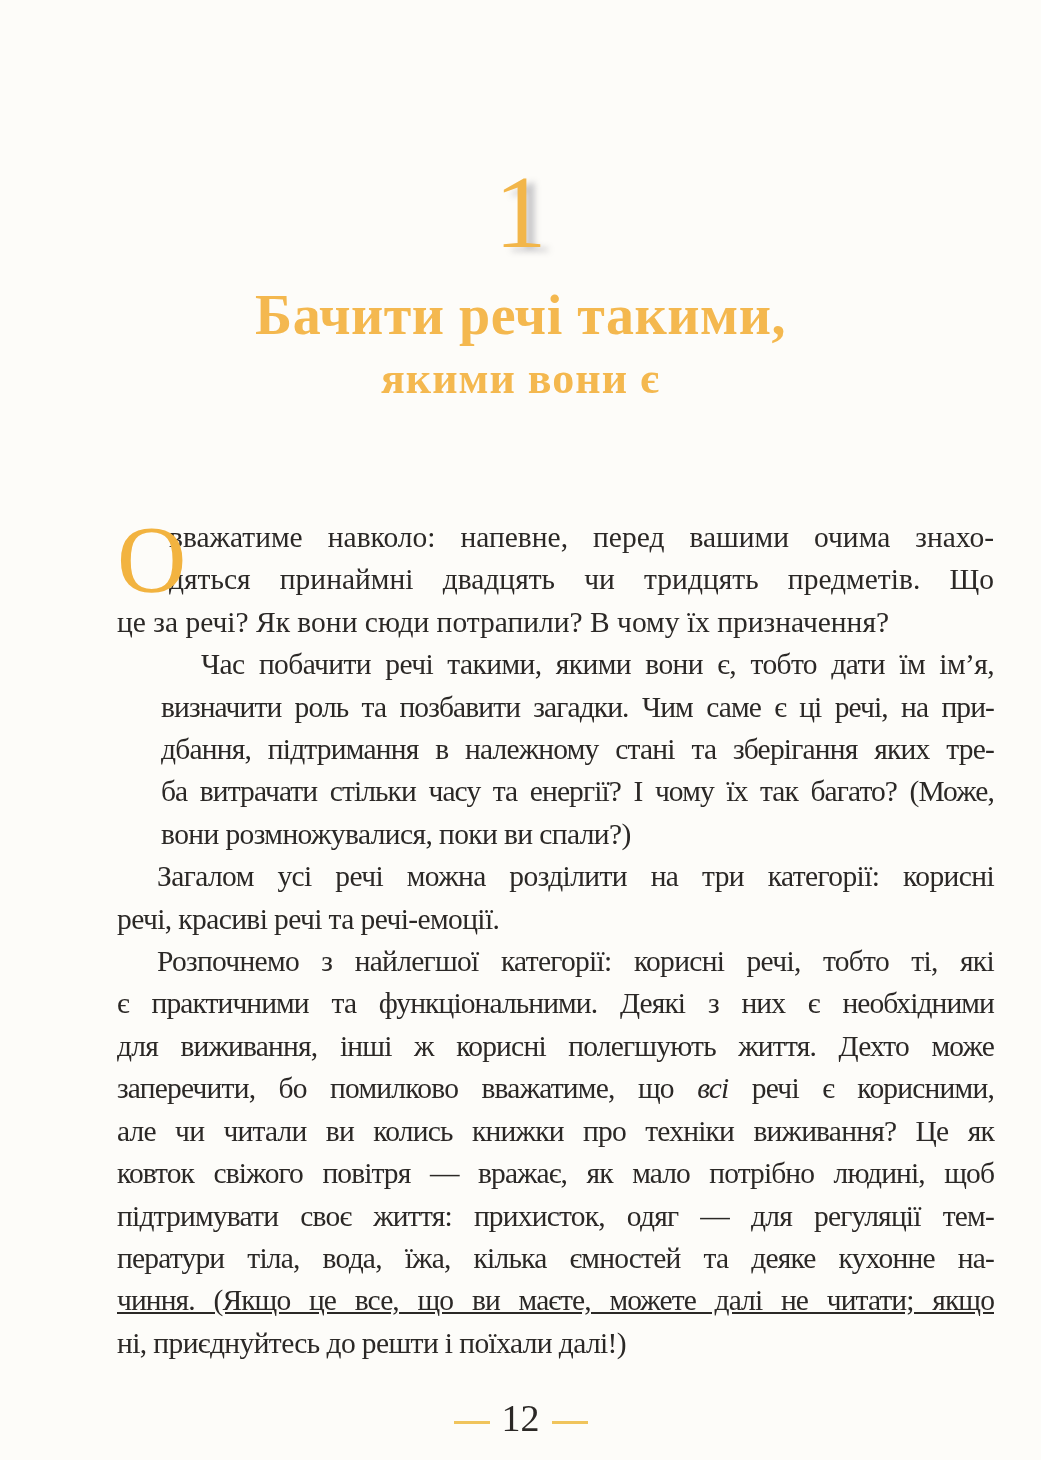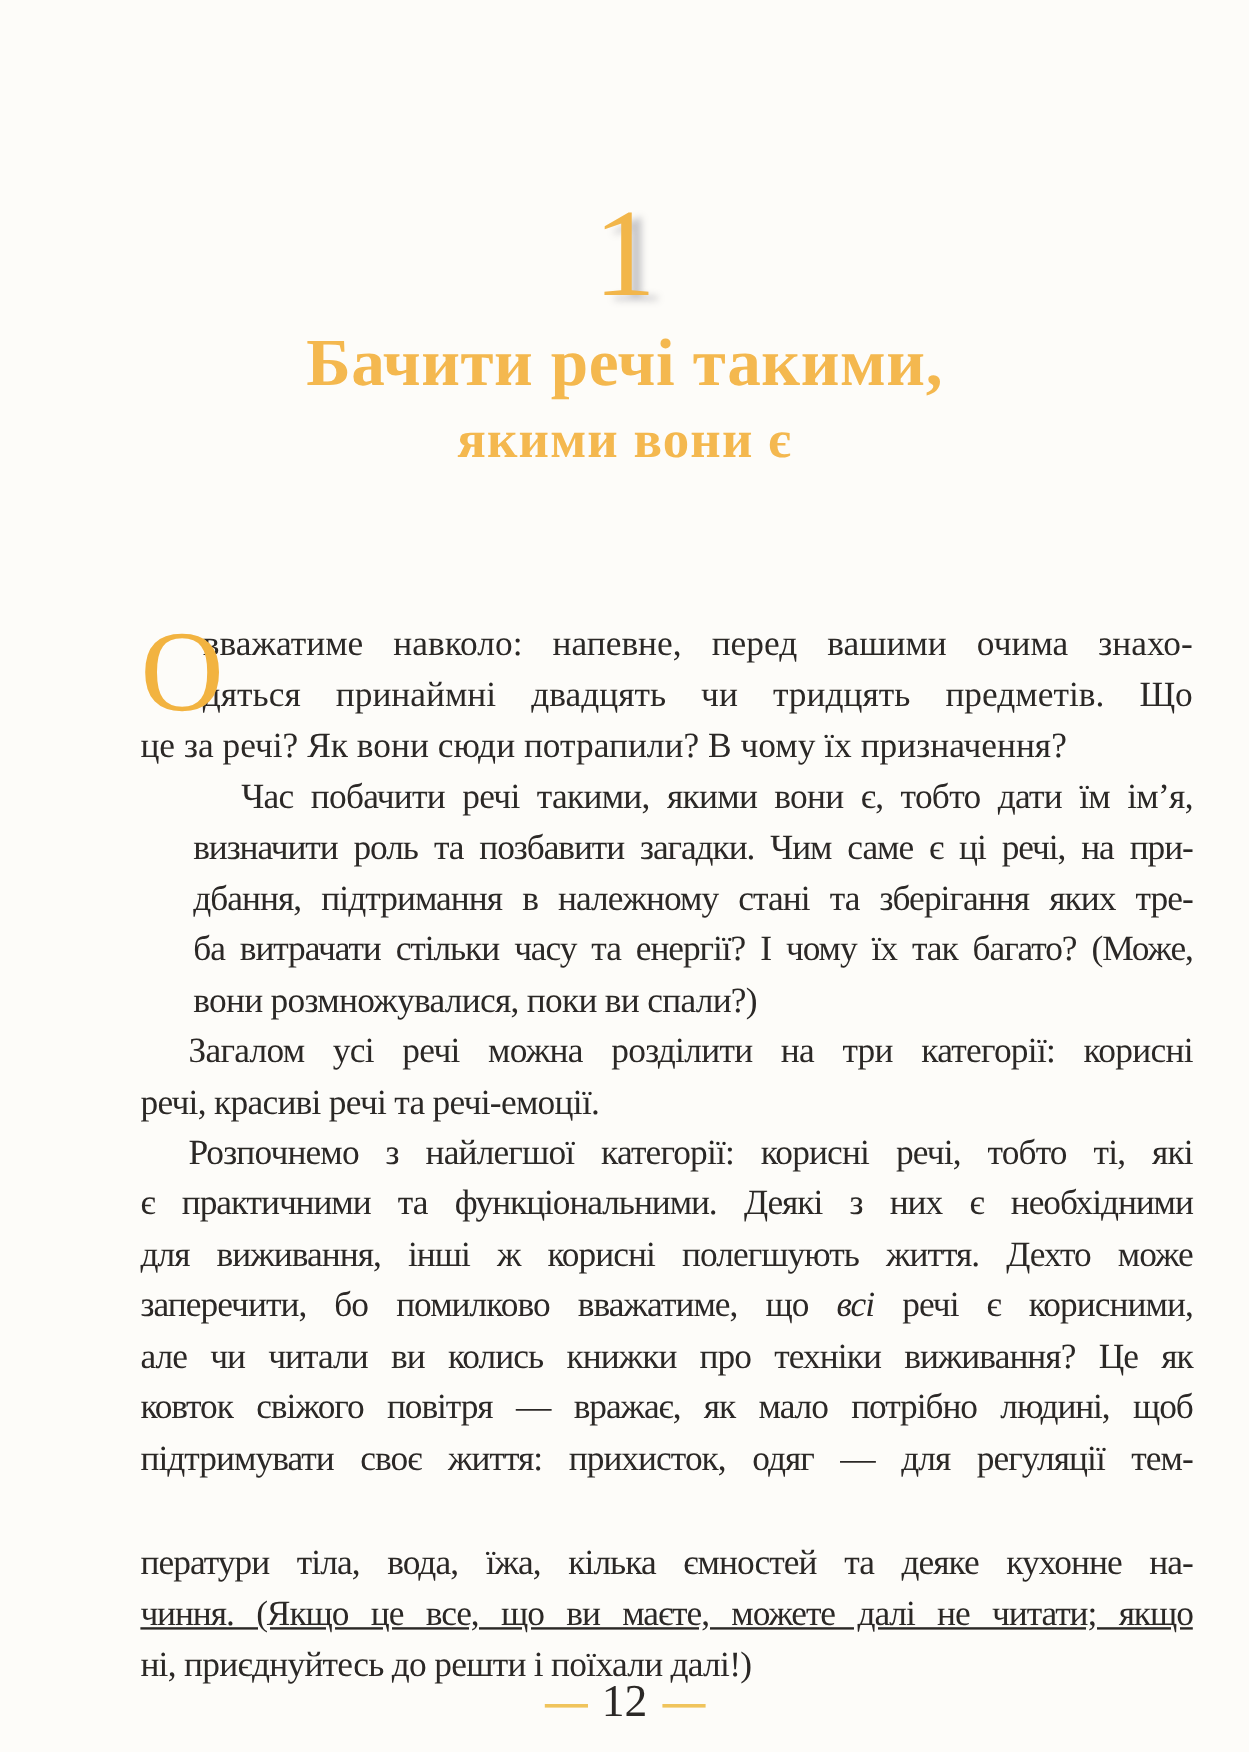--- a/index.html
+++ b/index.html
@@ -116,21 +116,21 @@
   }
   em { font-style: italic; }
 </style>
 </head>
 <body>
 
 <div class="page">
 
   <div class="chapter-number">1</div>
 
-  <h1 class="chapter-title" style="margin:0;">
+  <h1 class="chapter-title" style="margin:12px;">
     <span class="line1">Бачити речі такими,</span>
     <span class="line2">якими вони є</span>
   </h1>
 
   <div class="body-text">
 
     <div class="para first dropcap-wrap">
       <span class="dropcap">О</span>
       <span class="line after-drop">вважатиме навколо: напевне, перед вашими очима знахо-</span>
       <span class="line after-drop">дяться принаймні двадцять чи тридцять предметів. Що</span>
@@ -151,21 +151,21 @@
     </div>
 
     <div class="para" style="text-indent:0;">
       <span class="line indent condensed" style="letter-spacing:-0.7px;">Розпочнемо з найлегшої категорії: корисні речі, тобто ті, які</span>
       <span class="line condensed" style="letter-spacing:-0.9px;">є практичними та функціональними. Деякі з них є необхідними</span>
       <span class="line condensed" style="letter-spacing:-0.8px;">для виживання, інші ж корисні полегшують життя. Дехто може</span>
       <span class="line condensed" style="letter-spacing:-0.8px;"><span>заперечити, бо помилково вважатиме, що </span><em>всі</em><span> речі є корисними,</span></span>
       <span class="line condensed" style="letter-spacing:-0.8px;">але чи читали ви колись книжки про техніки виживання? Це як</span>
       <span class="line condensed" style="letter-spacing:-0.9px;">ковток свіжого повітря — вражає, як мало потрібно людині, щоб</span>
       <span class="line condensed" style="letter-spacing:-0.8px;">підтримувати своє життя: прихисток, одяг — для регуляції тем-</span>
-      <span class="line condensed" style="letter-spacing:-0.8px;margin-top:45px;">ператури тіла, вода, їжа, кілька ємностей та деяке кухонне на-</span>
+      <span class="line condensed" style="letter-spacing:-0.8px;">ператури тіла, вода, їжа, кілька ємностей та деяке кухонне на-</span>
       <span class="line condensed" style="letter-spacing:-0.9px;text-decoration:underline;">чиння. (Якщо це все, що ви маєте, можете далі не читати; якщо</span>
       <span class="line last condensed" style="letter-spacing:-0.6px;">ні, приєднуйтесь до решти і поїхали далі!)</span>
     </div>
 
   </div>
 
   <div class="page-footer">
     <span class="dash"></span><span>12</span><span class="dash"></span>
   </div>
 

